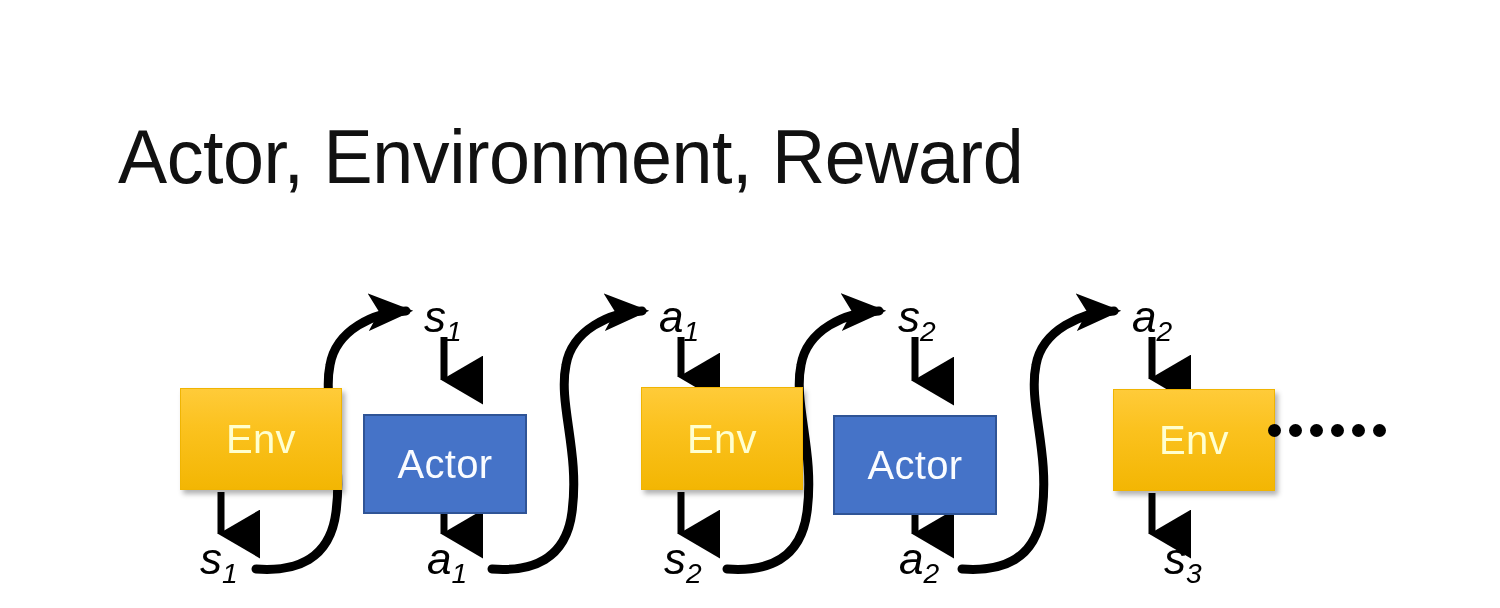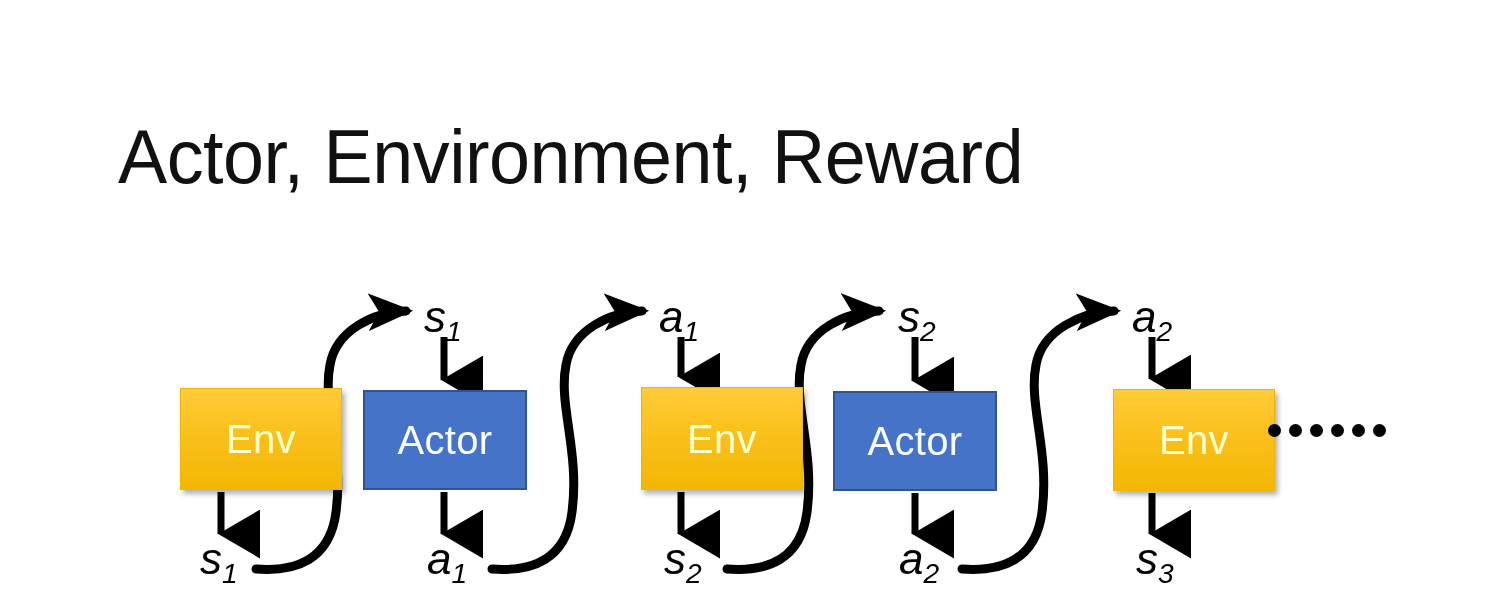--- a/index.html
+++ b/index.html
@@ -54,20 +54,21 @@
     background: linear-gradient(180deg, #FFCB39 0%, #FBC21F 38%, #F3B603 100%);
     color: #FFFFCF;
     border: 1px solid #F0B402;
     box-shadow: 3px 4px 5px rgba(0,0,0,0.30);
     margin-left: 41px;
   }
   .node-actor {
     background: #4573C8;
     color: #FAFCFF;
     border: 2px solid #2F5496;
+    margin-top: 24px;
   }
   .node-label {
     display: block;
     pointer-events: none;
   }
 
   
   .var {
     position: absolute;
     font-family: Liberation Sans, sans-serif;
@@ -199,21 +200,21 @@
   </div>
   <div class="var" style="left:427px; top:537px;">
     <span>a</span><span class="sub">1</span>
   </div>
   <div class="var" style="left:664px; top:537px;">
     <span>s</span><span class="sub">2</span>
   </div>
   <div class="var" style="left:899px; top:537px;">
     <span>a</span><span class="sub">2</span>
   </div>
-  <div class="var" style="left:1136px; top:537px;text-align:right;">
+  <div class="var" style="left:1164px; top:537px;text-align:right;">
     <span>s</span><span class="sub">3</span>
   </div>
 
   <div id="ellipsis">
     <span class="dot"></span>
     <span class="dot"></span>
     <span class="dot"></span>
     <span class="dot"></span>
     <span class="dot"></span>
     <span class="dot"></span>

